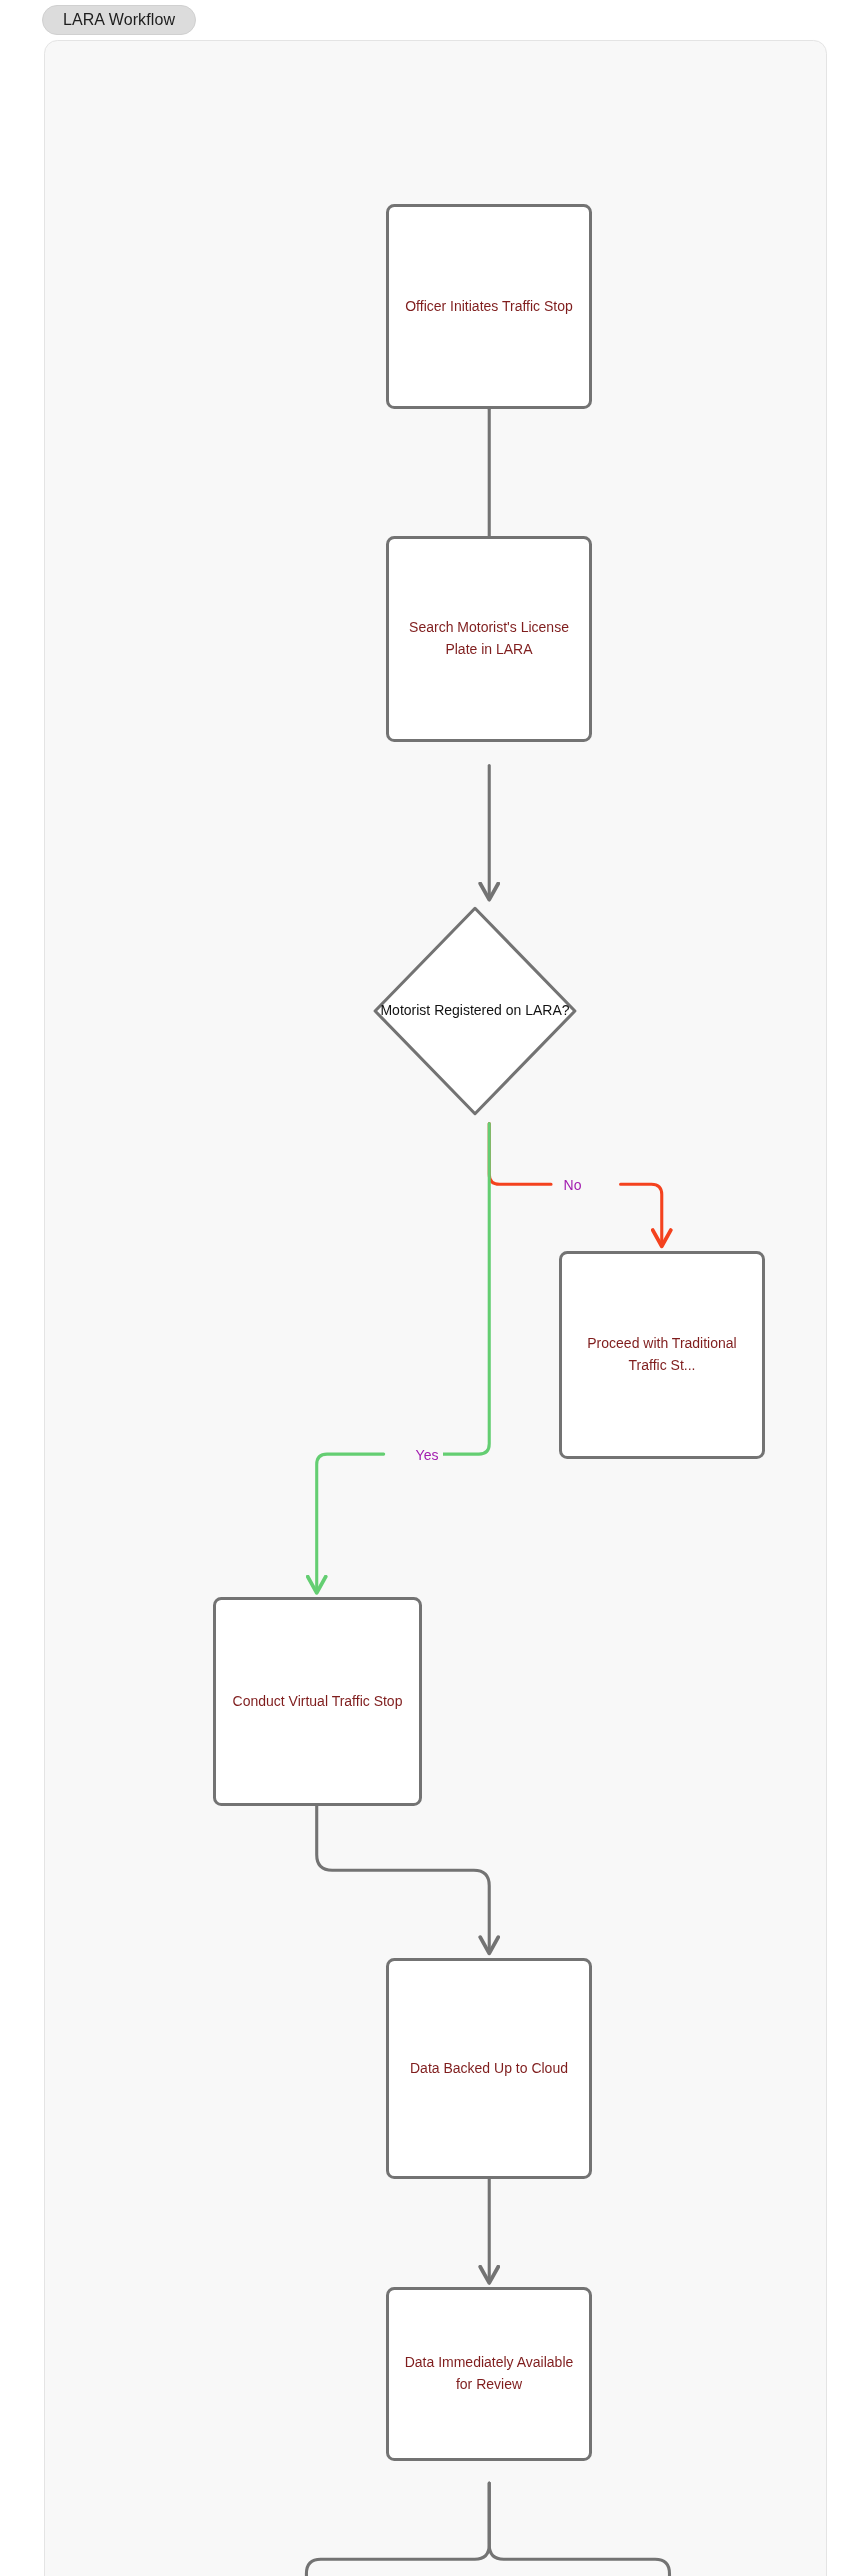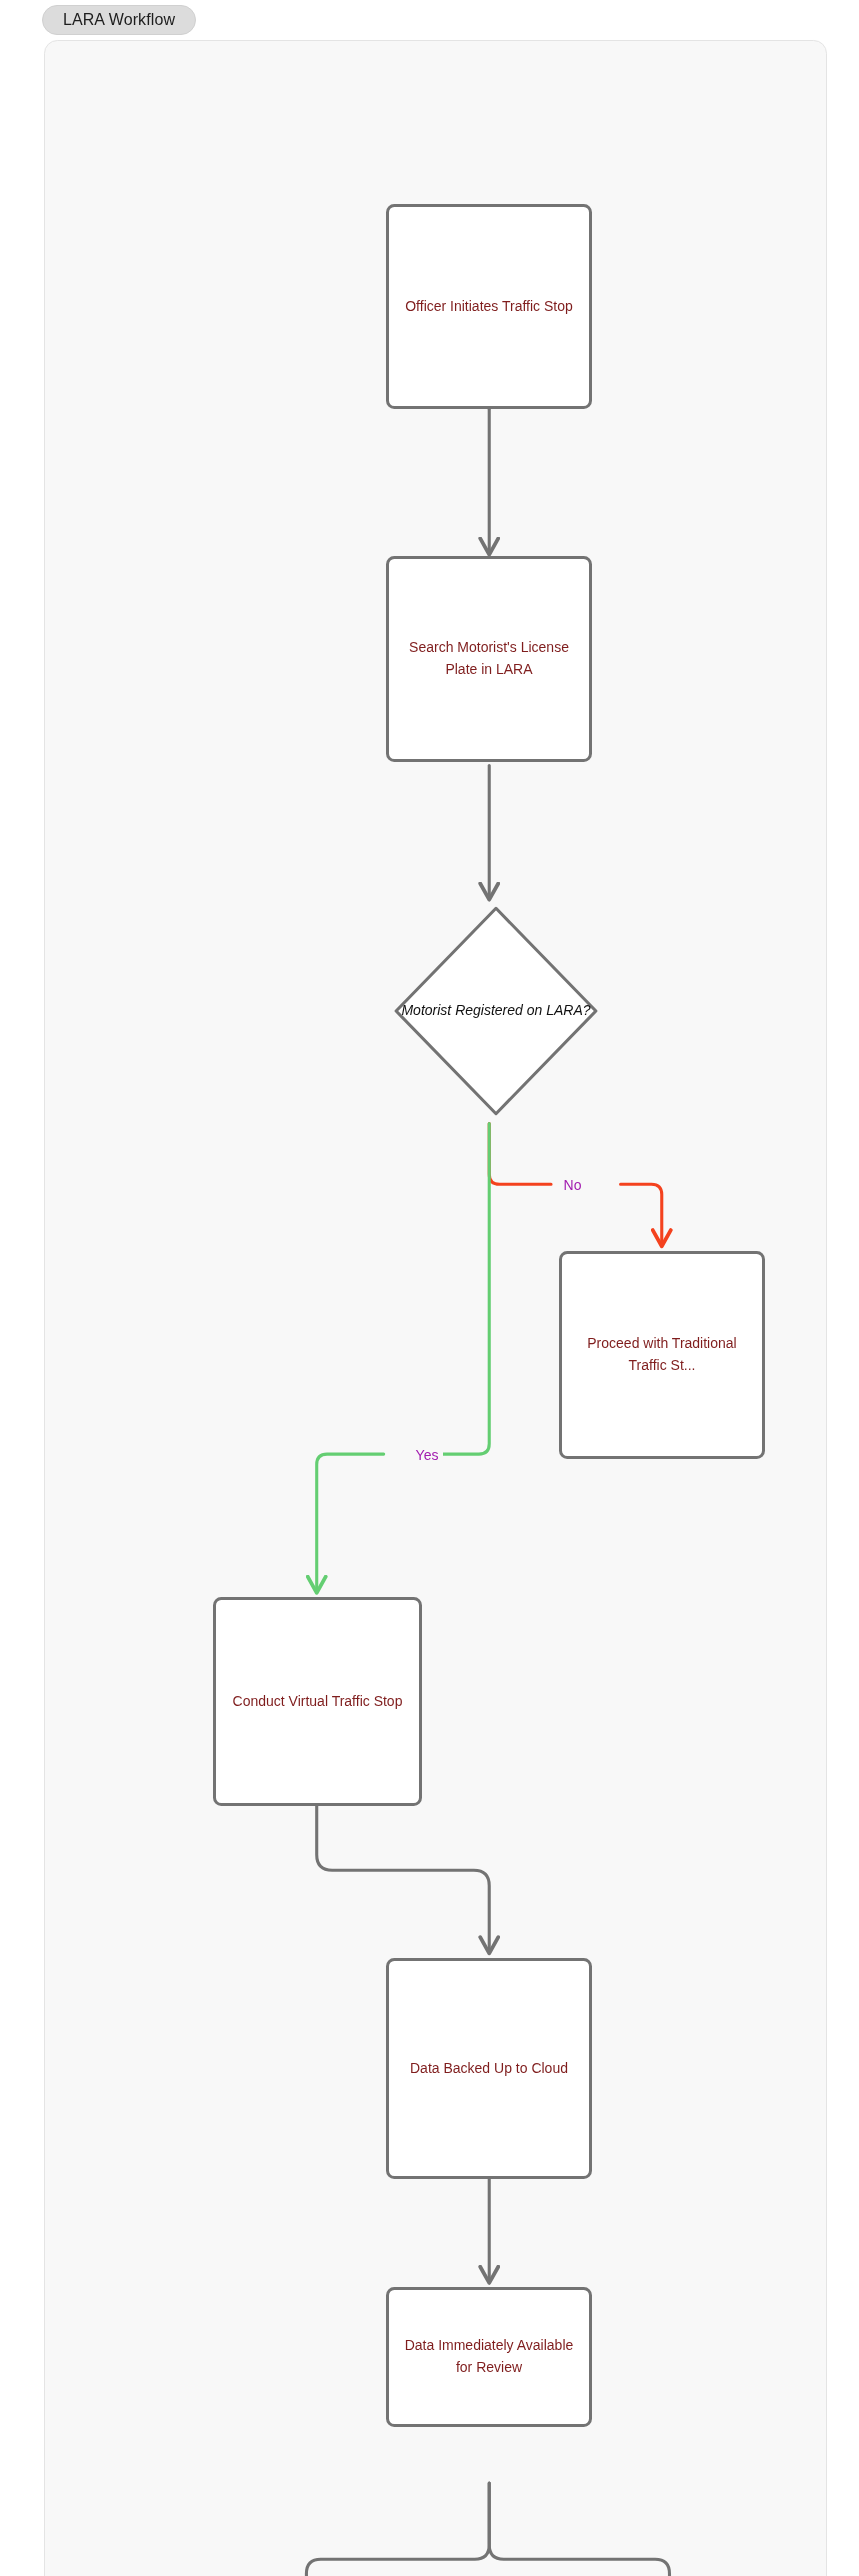--- a/index.html
+++ b/index.html
@@ -76,34 +76,33 @@
     font-size: 14px;
     line-height: 1.55;
     padding: 0 11.3px;
   }
   .node .node-label {
     display: block;
     width: 100%;
   }
 
   #node-officer-initiates   { left: 386px;  top: 204px;  width: 206px; height: 205px; }
-  #node-search-plate        { left: 386px;  top: 556px; width: 206px; height: 206px; }
+  #node-search-plate        { left: 386px;  top: 536px; width: 206px; height: 206px; }
   #node-traditional-stop    { left: 559px; top: 1251px; width: 206px; height: 208px; }
   #node-virtual-stop        { left: 213px;  top: 1597px; width: 209px; height: 209px; }
   #node-cloud-backup        { left: 386px;  top: 1958px; width: 206px; height: 221px; }
-  #node-available-review    { left: 386px;  top: 2287px; width: 206px; height: 140px; }
+  #node-available-review    { left: 386px;  top: 2287px; width: 206px; height: 174px; }
 
   
   #node-decision {
     position: absolute;
-    left: 392px;
+    left: 371px;
     top: 904px;
     width: 208px;
     height: 214px;
-    font-style: italic;
   }
   #node-decision .diamond-label {
     position: absolute;
     left: 0;
     top: 0;
     width: 208px;
     height: 214px;
     display: flex;
     align-items: center;
     justify-content: center;

